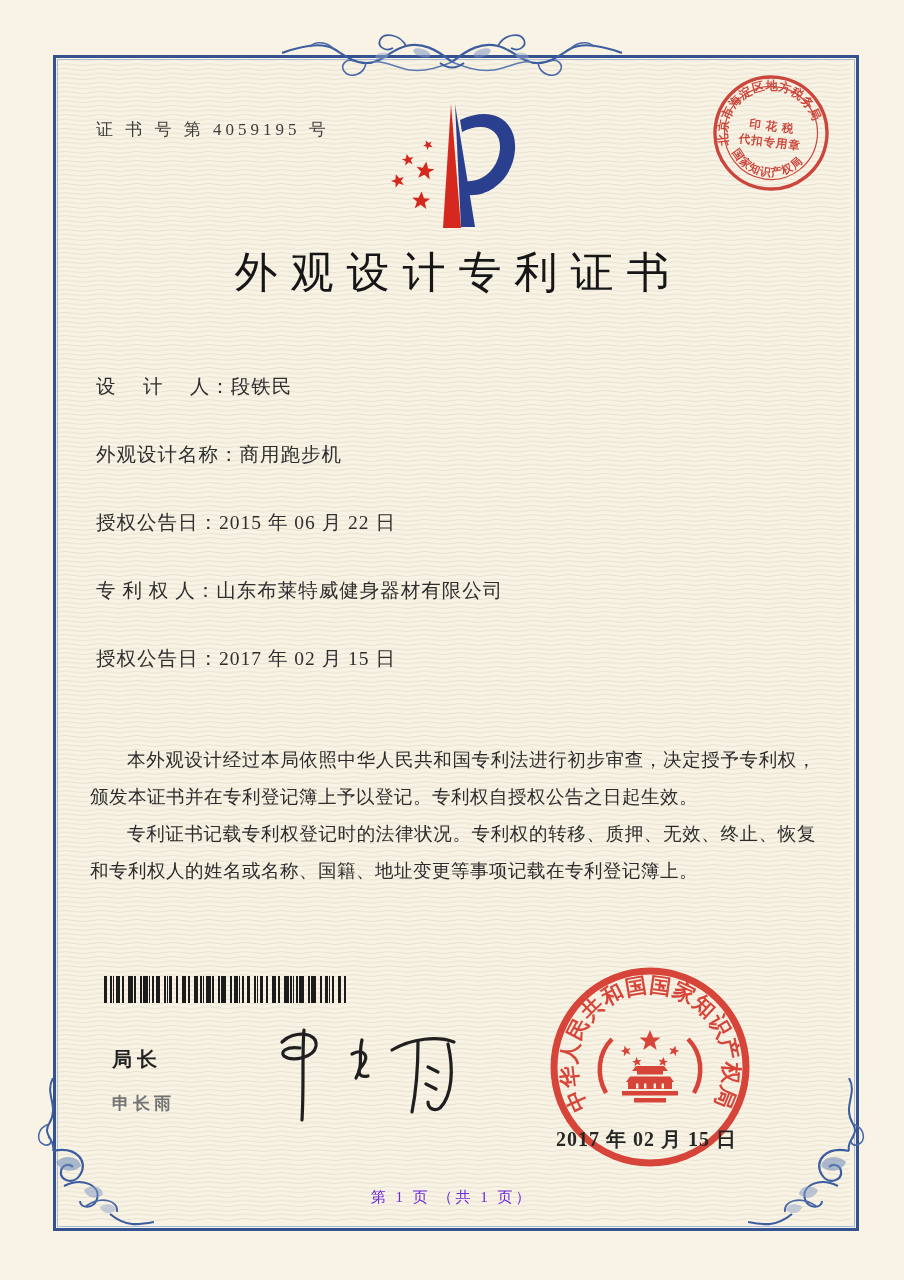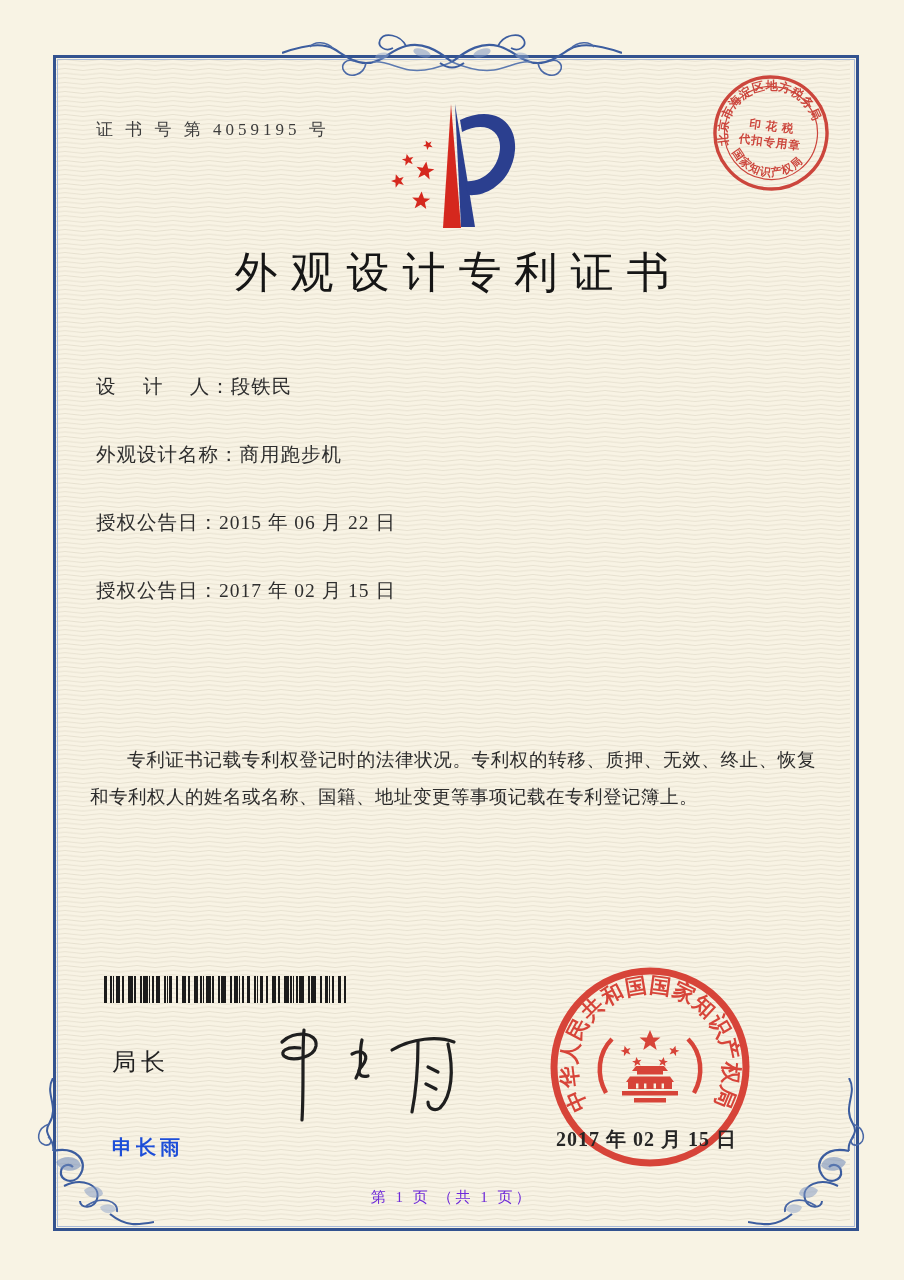--- a/index.html
+++ b/index.html
@@ -46,22 +46,22 @@
     margin:0;font-size:18.5px;line-height:37px;color:#2c2c2c;
     text-indent:2em;letter-spacing:.5px;text-align:justify;
   }
   .barcode{
     position:absolute;left:104px;top:976px;width:242px;height:27px;
     background:
       repeating-linear-gradient(90deg,#1b1b1b 0 2px,rgba(0,0,0,0) 2px 6px),
       repeating-linear-gradient(90deg,#1b1b1b 0 1px,rgba(0,0,0,0) 1px 9px),
       repeating-linear-gradient(90deg,#1b1b1b 0 3px,rgba(0,0,0,0) 3px 13px);
   }
-  .director-title{position:absolute;left:112px;top:1046px;font-size:24px;color:#222;letter-spacing:5px;font-weight:400;font-family:"Liberation Sans","DejaVu Sans",sans-serif;}
-  .director-name{position:absolute;left:112px;top:1092px;font-size:20px;color:#1d4ed8;letter-spacing:4px;font-weight:600;font-family:"Liberation Sans","DejaVu Sans",sans-serif;margin-top:42px;}
+  .director-title{position:absolute;left:112px;top:1046px;font-size:20px;color:#222;letter-spacing:5px;font-weight:700;font-family:"Liberation Sans","DejaVu Sans",sans-serif;}
+  .director-name{position:absolute;left:112px;top:1092px;font-size:17px;color:#737373;letter-spacing:4px;font-weight:600;font-family:"Liberation Sans","DejaVu Sans",sans-serif;}
   .signature{position:absolute;left:242px;top:1012px;}
   .seal{position:absolute;left:545px;top:962px;opacity:.92;}
   .seal-date{
     position:absolute;left:556px;top:1126px;
     font-size:20px;font-weight:bold;color:#262626;letter-spacing:1px;
   }
   .footer{
     position:absolute;left:0;top:1188px;width:100%;text-align:center;
     font-size:15px;color:#6d28d9;letter-spacing:3px;
   }
@@ -151,24 +151,26 @@
     <use href="#star5" transform="translate(10,83) scale(0.7) rotate(-18)" fill="#d5281e"></use>
     <use href="#star5" transform="translate(33,103) scale(0.95) rotate(4)" fill="#d5281e"></use>
   </svg>
 
   <div class="title">外观设计专利证书</div>
 
   <div class="fields">
     <div class="field"><span class="lbl">设　 计　 人：</span><span>段铁民</span></div>
     <div class="field"><span class="lbl">外观设计名称：</span><span>商用跑步机</span></div>
     <div class="field"><span class="lbl">授权公告日：</span><span>2015 年 06 月 22 日</span></div>
+    <div class="field"><span class="lbl">专 利 权 人：</span><span>山东布莱特威健身器材有限公司</span></div>
     <div class="field"><span class="lbl">授权公告日：</span><span>2017 年 02 月 15 日</span></div>
   </div>
 
   <div class="paragraphs">
+    <p>本外观设计经过本局依照中华人民共和国专利法进行初步审查，决定授予专利权，颁发本证书并在专利登记簿上予以登记。专利权自授权公告之日起生效。</p>
     <p>专利证书记载专利权登记时的法律状况。专利权的转移、质押、无效、终止、恢复和专利权人的姓名或名称、国籍、地址变更等事项记载在专利登记簿上。</p>
   </div>
 
   <div class="barcode"></div>
 
   <div class="director-title">局长</div>
   <div class="director-name">申长雨</div>
 
   <svg class="signature" width="240" height="115" viewBox="0 0 240 115">
     <g fill="none" stroke="#1f1f1f" stroke-width="3.2" stroke-linecap="round">

